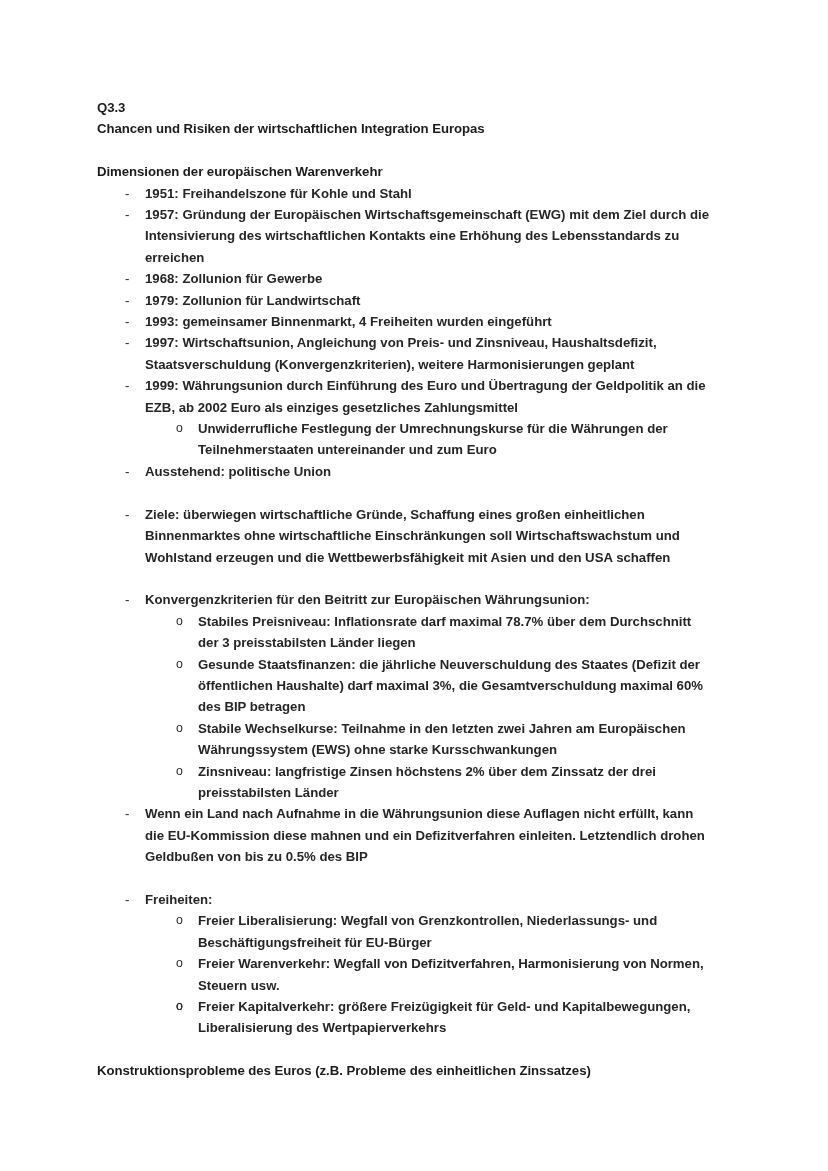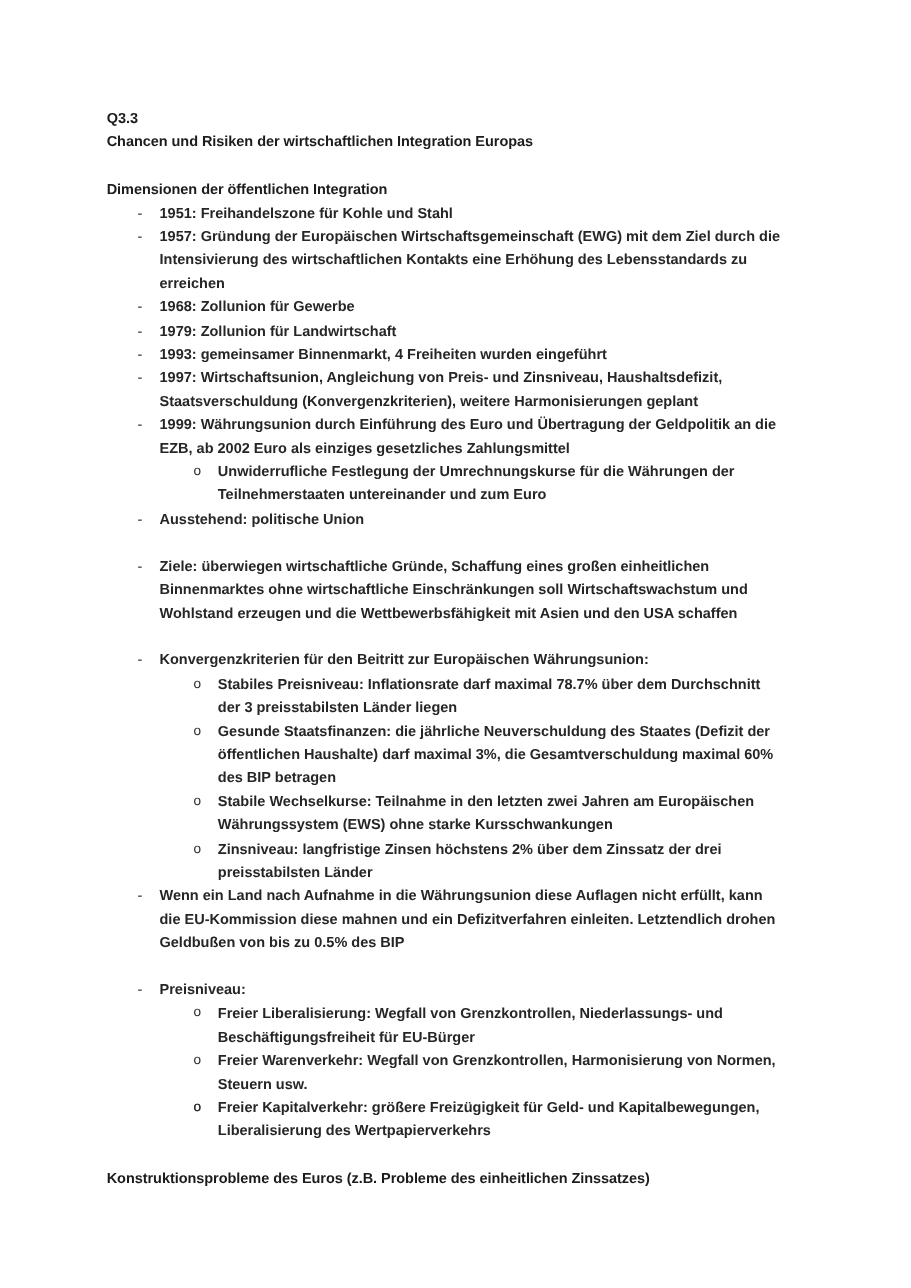--- a/index.html
+++ b/index.html
@@ -113,21 +113,21 @@
 <div class="page">
   <div class="doc-body">
 
     <div class="title-block">
       <div class="heading">Q3.3</div>
       <div class="heading">Chancen und Risiken der wirtschaftlichen Integration Europas</div>
     </div>
 
     <div class="spacer-line"></div>
 
-    <div class="heading">Dimensionen der öffentlichen Integration</div>
+    <div class="heading">Dimensionen der europäischen Warenverkehr</div>
 
     <ul class="lvl1">
 
       <li class="l1">
         <span class="marker">-</span>
         <span class="text">1951: Freihandelszone für Kohle und Stahl</span>
       </li>
 
       <li class="l1">
         <span class="marker">-</span>
@@ -208,29 +208,29 @@
       </li>
 
     </ul>
 
     <div class="section-gap"></div>
 
 
     <ul class="lvl1">
       <li class="l1">
         <span class="marker">-</span>
-        <span class="text">Preisniveau:</span>
+        <span class="text">Freiheiten:</span>
         <ul class="lvl2">
           <li class="l2">
             <span class="marker">o</span>
             <span class="text">Freier Liberalisierung: Wegfall von Grenzkontrollen, Niederlassungs- und Beschäftigungsfreiheit für EU-Bürger</span>
           </li>
           <li class="l2">
             <span class="marker">o</span>
-            <span class="text">Freier Warenverkehr: Wegfall von Grenzkontrollen, Harmonisierung von Normen, Steuern usw.</span>
+            <span class="text">Freier Warenverkehr: Wegfall von Defizitverfahren, Harmonisierung von Normen, Steuern usw.</span>
           </li>
           <li class="l2">
             <span class="marker">o</span>
           </li>
           <li class="l2">
             <span class="marker">o</span>
             <span class="text">Freier Kapitalverkehr: größere Freizügigkeit für Geld- und Kapitalbewegungen, Liberalisierung des Wertpapierverkehrs</span>
           </li>
         </ul>
       </li>

